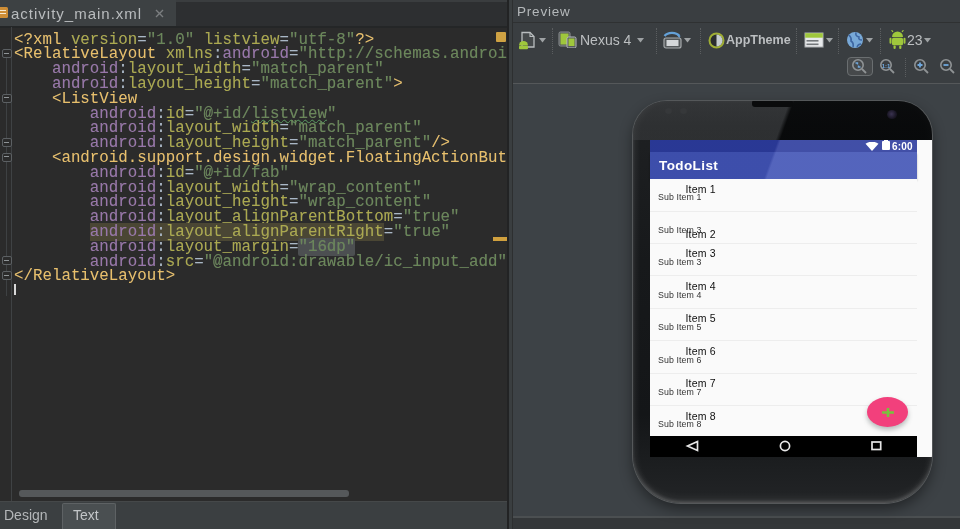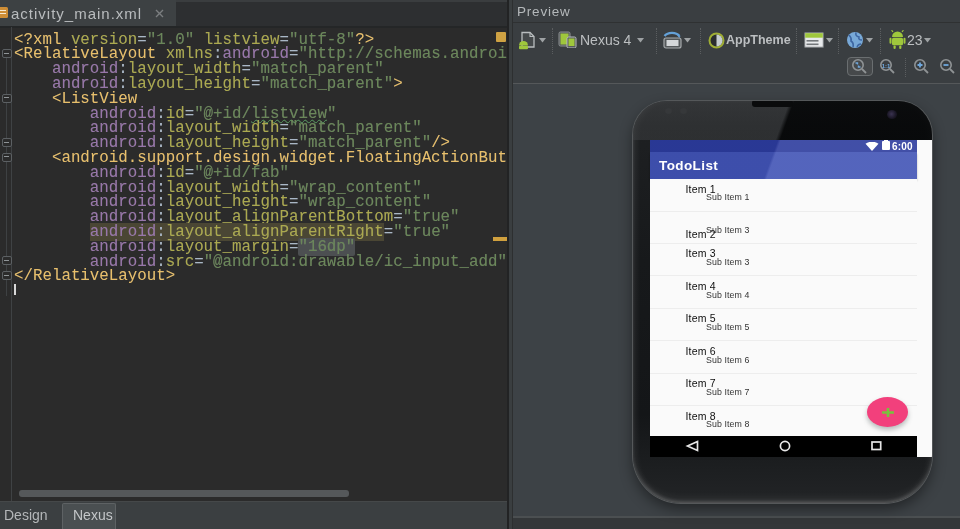--- a/index.html
+++ b/index.html
@@ -14,21 +14,21 @@
 .hl{background:#4a4634;}
 .vb{background:#4c4f51;border-radius:2px;}
 .sq{text-decoration:underline wavy #4E9157;text-decoration-thickness:1px;text-underline-offset:1px;}
 #code{position:absolute;left:14px;top:29.6px;margin:0;font-family:"Liberation Mono",monospace;font-size:15.8px;line-height:14.8px;white-space:pre;color:#A9B7C6;text-shadow:0 0 0.7px rgba(200,200,200,0.25);}
 .fold{position:absolute;left:1.5px;width:8px;height:7px;border:1px solid #5c6063;border-radius:2px;background:#2b2b2b;}
 .fold::after{content:"";position:absolute;left:1.5px;top:2.5px;width:5px;height:1px;background:#8f9497;}
 .icontxt{color:#bcbfc1;font-size:14px;}
 .sep{position:absolute;top:28px;height:26px;width:1px;border-left:1px dotted #5b5e60;}
 .zsep{position:absolute;top:58px;height:19px;width:1px;border-left:1px dotted #5b5e60;}
 .item1{font-size:10.5px;color:#0e0e0e;letter-spacing:0.2px;margin-left:26px;}
-.item2{font-size:8.8px;color:#333;letter-spacing:0.1px;margin-left:48px;}
+.item2{font-size:8.8px;color:#333;letter-spacing:0.1px;}
 .rowsep{position:absolute;left:0;width:100%;height:1px;background:#ededed;}
 </style>
 </head>
 <body>
 <div id="root">
 
 <div class="abs" style="left:0;top:0;width:507px;height:529px;background:#2b2b2b;"></div>
 
 <div class="abs" style="left:0;top:0;width:507px;height:26px;background:#2d2f31;"></div>
 <div class="abs" style="left:176px;top:0;width:331px;height:2px;background:#3a3d3f;"></div>
@@ -74,21 +74,21 @@
 <div class="abs" style="left:14px;top:284px;width:2px;height:10.5px;background:#d8d8d8;"></div>
 
 <div class="abs" style="left:495.5px;top:32px;width:10px;height:9.5px;background:#cfa243;border-radius:1px;"></div>
 <div class="abs" style="left:493px;top:237px;width:16px;height:3.5px;background:#d0a03e;"></div>
 
 <div class="abs" style="left:19px;top:490px;width:330px;height:6.5px;background:#55585a;border-radius:3px;"></div>
 
 <div class="abs" style="left:0;top:501px;width:509px;height:28px;background:#3b3f41;border-top:1px solid #454849;box-sizing:border-box;"></div>
 <div class="abs" style="left:4px;top:507px;font-size:14px;color:#b4b7b9;">Design</div>
 <div class="abs" style="left:62px;top:503px;width:54px;height:26px;background:#4a4f51;border:1px solid #5e6264;border-bottom:none;border-radius:2px 2px 0 0;box-sizing:border-box;"></div>
-<div class="abs" style="left:73px;top:507px;font-size:14px;color:#c3c6c8;">Nexus</div>
+<div class="abs" style="left:73px;top:507px;font-size:14px;color:#c3c6c8;">Text</div>
 
 <div class="abs" style="left:507px;top:0;width:2px;height:529px;background:#222324;"></div>
 <div class="abs" style="left:509px;top:0;width:3px;height:529px;background:#3a3e40;"></div>
 <div class="abs" style="left:512px;top:0;width:1px;height:529px;background:#2d2f30;"></div>
 
 <div class="abs" style="left:513px;top:0;width:447px;height:529px;background:#3a3e41;"></div>
 <div class="abs" style="left:517px;top:4px;font-size:13.5px;letter-spacing:0.8px;color:#b4b8ba;">Preview</div>
 <div class="abs" style="left:513px;top:22px;width:447px;height:1px;background:#2f3132;"></div>
 
 <div id="toolbar">

